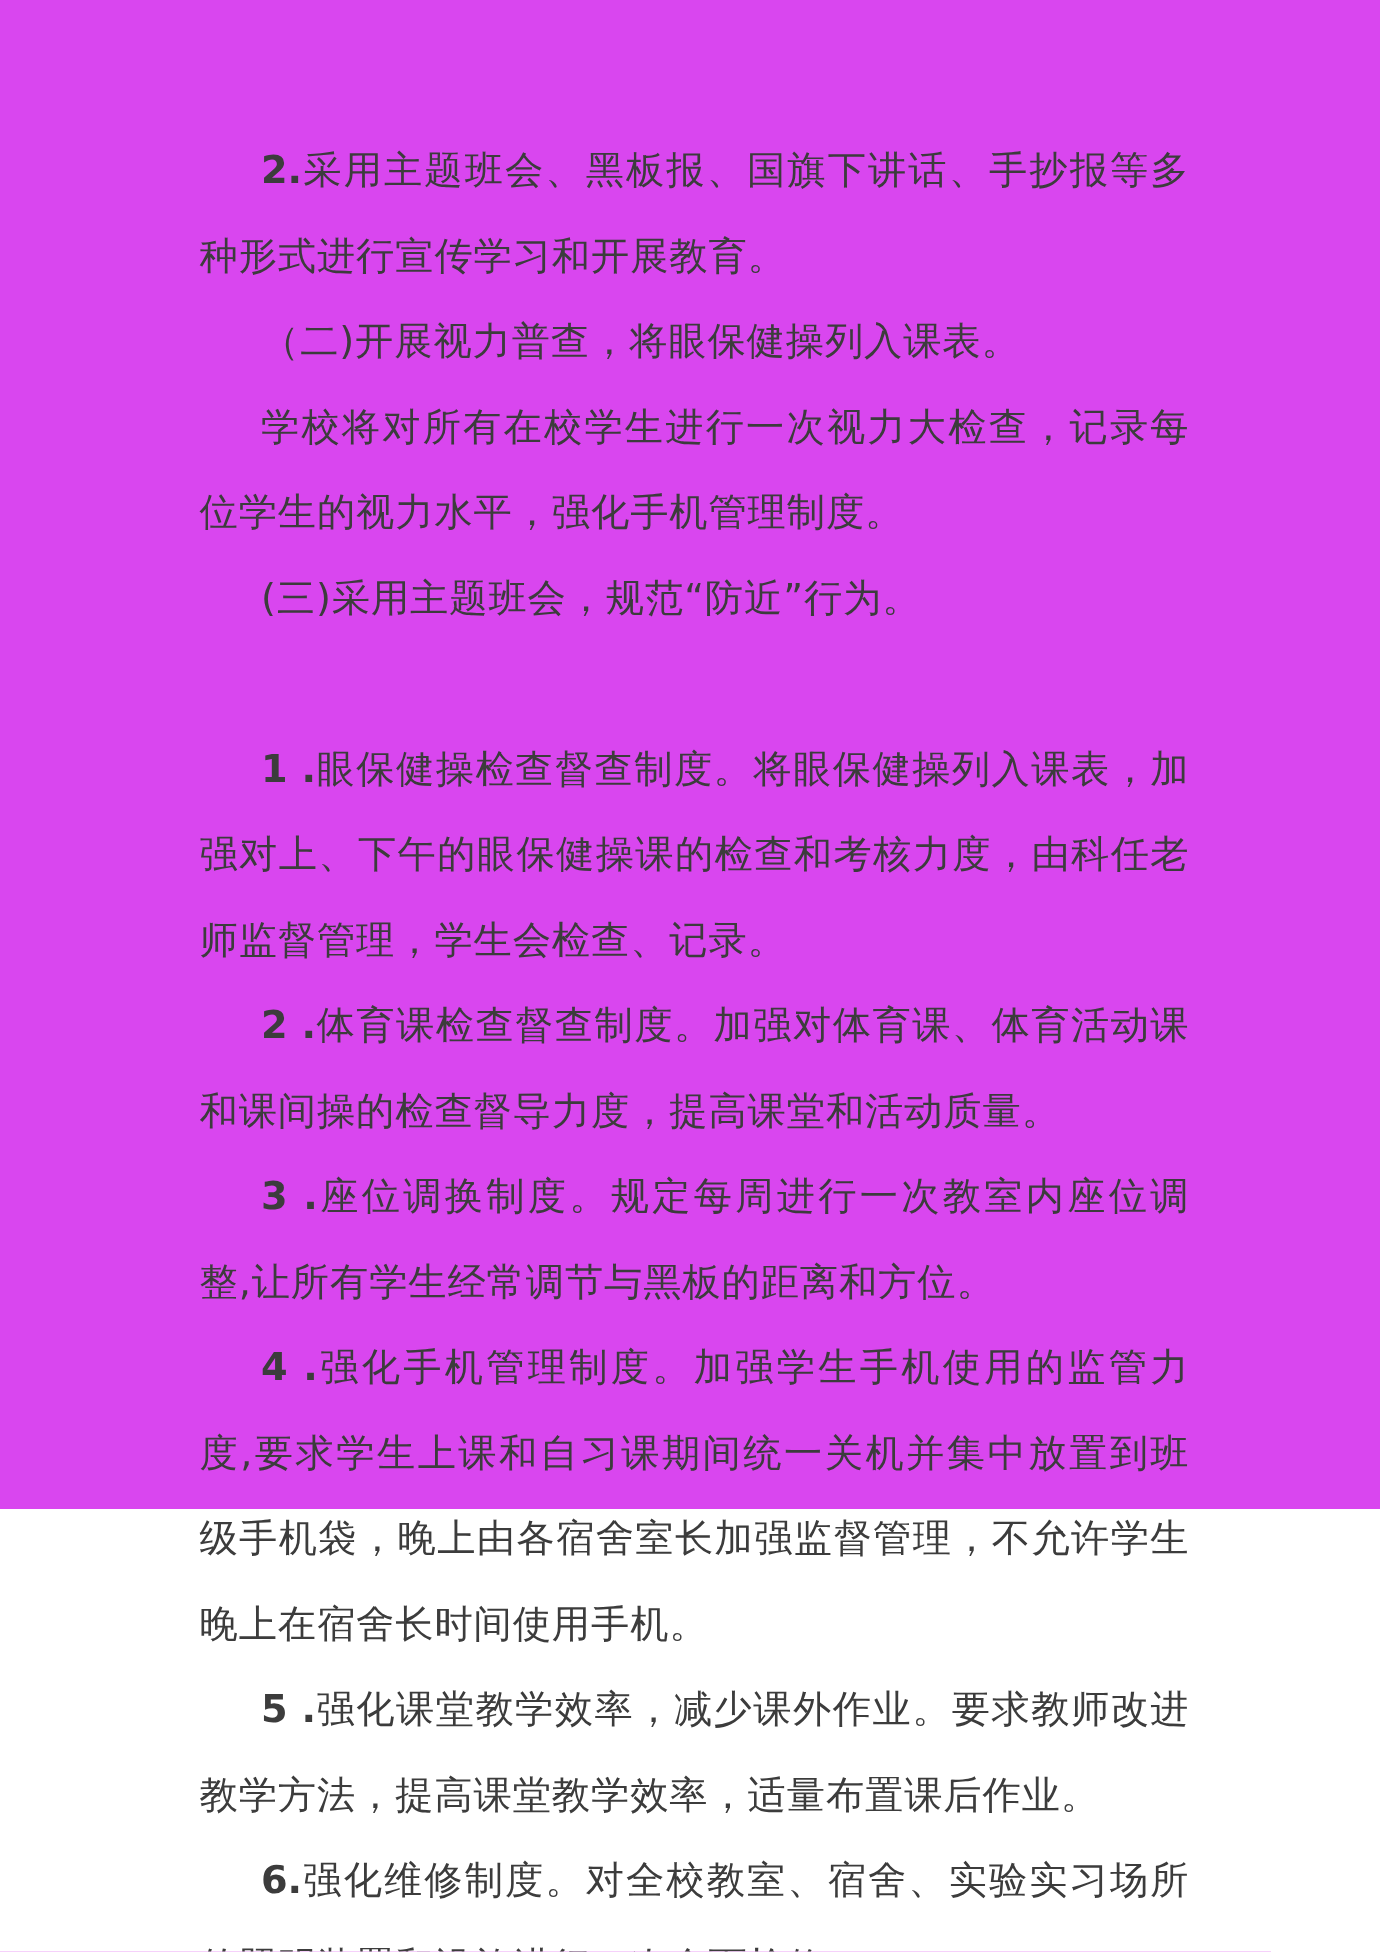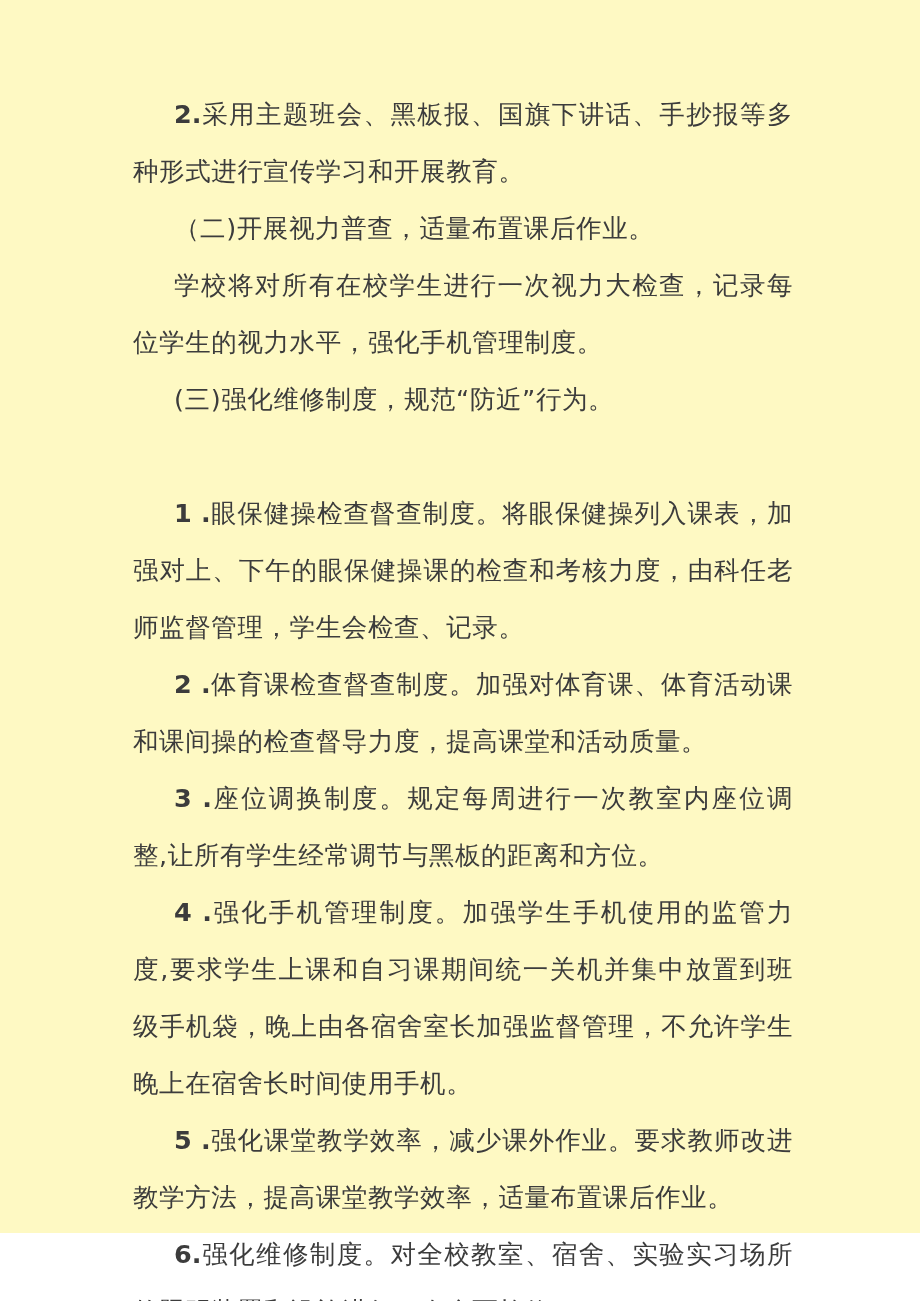--- a/index.html
+++ b/index.html
@@ -9,22 +9,22 @@
   }
   body {
     width: 920px;
     height: 1301px;
     overflow: hidden;
     font-family: "DejaVu Sans", sans-serif;
   }
   .page {
     position: relative;
     width: 920px;
-    height: 1233px;
-    background: #fef9c3;
+    height: 1006px;
+    background: #d946ef;
   }
   .doc-body {
     position: absolute;
     left: 133px;
     top: 86px;
     width: 660px;
   }
   .para {
     margin: 0;
     color: #3c3c3c;
@@ -47,25 +47,25 @@
   }
 </style>
 </head>
 <body style="background: rgb(255, 255, 255);">
 
 <div class="page">
   <div class="doc-body">
 
     <p class="para" style="color: rgb(60, 60, 60);"><span class="num">2.</span>采用主题班会、黑板报、国旗下讲话、手抄报等多种形式进行宣传学习和开展教育。</p>
 
-    <p class="para" style="color: rgb(60, 60, 60);">（二)开展视力普查，适量布置课后作业。</p>
+    <p class="para" style="color: rgb(60, 60, 60);">（二)开展视力普查，将眼保健操列入课表。</p>
 
     <p class="para" style="color: rgb(60, 60, 60);">学校将对所有在校学生进行一次视力大检查，记录每位学生的视力水平，强化手机管理制度。</p>
 
-    <p class="para" style="color: rgb(60, 60, 60);">(三)强化维修制度，规范“防近”行为。</p>
+    <p class="para" style="color: rgb(60, 60, 60);">(三)采用主题班会，规范“防近”行为。</p>
 
     <p class="para gap-before" style="color: rgb(60, 60, 60);"><span class="num">1 .</span>眼保健操检查督查制度。将眼保健操列入课表，加强对上、下午的眼保健操课的检查和考核力度，由科任老师监督管理，学生会检查、记录。</p>
 
     <p class="para" style="color: rgb(60, 60, 60);"><span class="num">2 .</span>体育课检查督查制度。加强对体育课、体育活动课和课间操的检查督导力度，提高课堂和活动质量。</p>
 
     <p class="para" style="color: rgb(60, 60, 60);"><span class="num">3 .</span>座位调换制度。规定每周进行一次教室内座位调整,让所有学生经常调节与黑板的距离和方位。</p>
 
     <p class="para" style="color: rgb(60, 60, 60);"><span class="num">4 .</span>强化手机管理制度。加强学生手机使用的监管力度,要求学生上课和自习课期间统一关机并集中放置到班级手机袋，晚上由各宿舍室长加强监督管理，不允许学生晚上在宿舍长时间使用手机。</p>
 
     <p class="para" style="color: rgb(60, 60, 60);"><span class="num">5 .</span>强化课堂教学效率，减少课外作业。要求教师改进教学方法，提高课堂教学效率，适量布置课后作业。</p>

